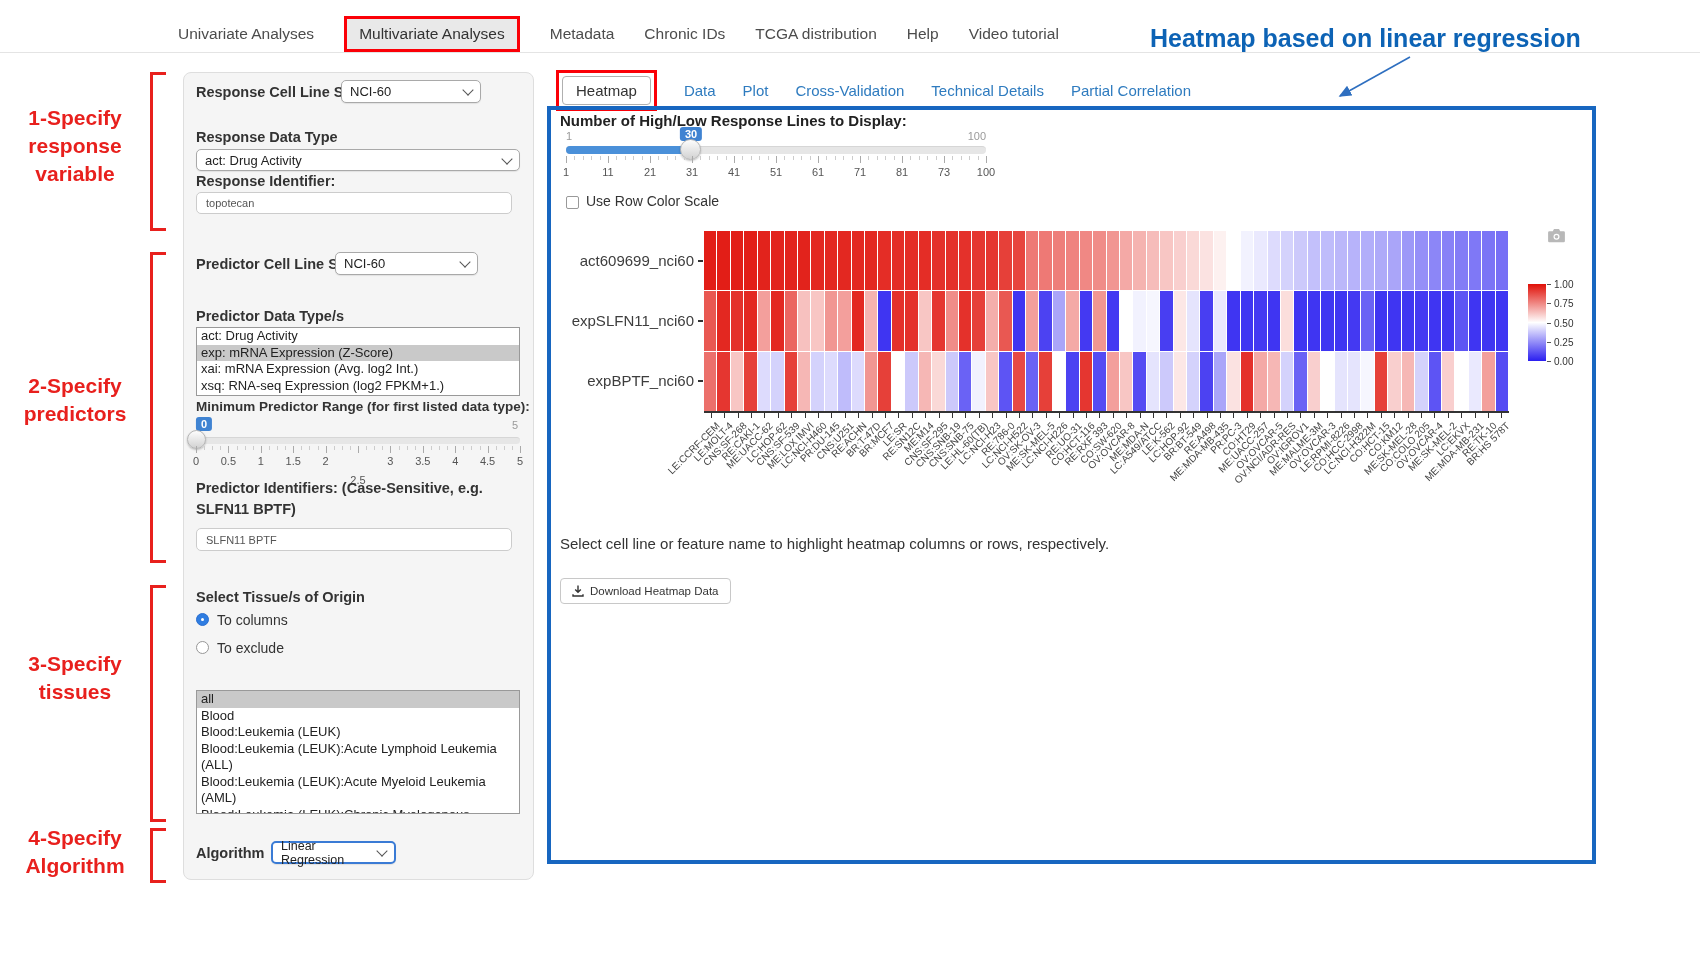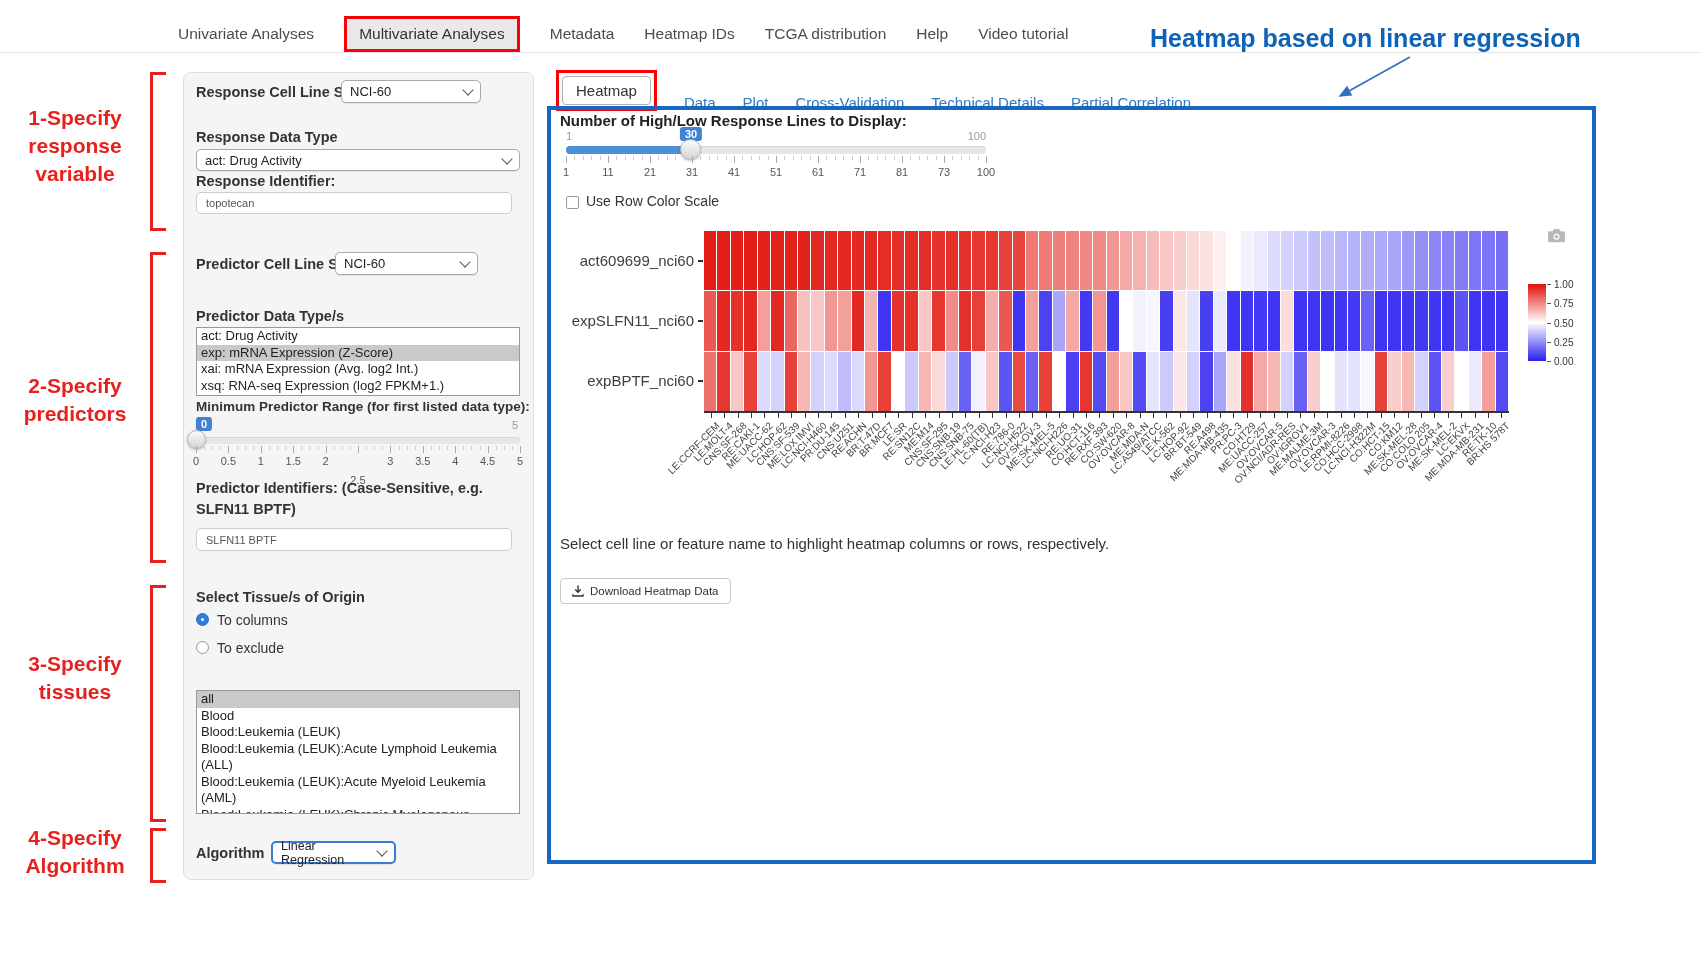--- a/index.html
+++ b/index.html
@@ -41,21 +41,21 @@
   .fill{position:absolute;background:#4a90d9;border-radius:4px 0 0 4px;}
   .handle{position:absolute;border-radius:50%;background:linear-gradient(#fdfdfd,#d2d2d2);
     border:1px solid #b5b5b5;box-shadow:0 1px 2px rgba(0,0,0,.25);box-sizing:border-box;cursor:pointer;}
   .badge{position:absolute;background:#3f83d2;color:#fff;font-size:11px;font-weight:bold;
     padding:1px 5px;border-radius:3px;transform:translateX(-50%);}
   .minmax{position:absolute;font-size:11px;color:#9a9a9a;}
   .tick{position:absolute;width:1px;background:#aaa;}
   .tick.minor{background:#ccc;}
   .ticklabel{position:absolute;font-size:11px;color:#555;transform:translateX(-50%);white-space:nowrap;}
   
-  #tabs-row{position:absolute;left:556px;top:70px;display:flex;align-items:flex-end;gap:27px;}
+  #tabs-row{position:absolute;left:556px;top:70px;display:flex;align-items:center;gap:27px;}
   .tab-link{font-size:15px;color:#2e7bbf;white-space:nowrap;cursor:pointer;}
   .tab-active-outline{border:3px solid #fb0007;padding:3px;}
   .tab-active{display:inline-block;border:1px solid #b0b0b0;border-radius:4px;background:#fff;
     padding:5px 13px;font-size:15px;color:#333;cursor:pointer;}
   #bluebox{position:absolute;left:547px;top:106px;width:1049px;height:758px;border:4px solid #1766c0;box-sizing:border-box;}
   #hm-heading{position:absolute;left:560px;top:112px;font-size:15px;font-weight:bold;color:#222;}
   #chk{position:absolute;left:566px;top:196px;width:13px;height:13px;border:1px solid #999;
     border-radius:2px;background:#fff;box-sizing:border-box;cursor:pointer;}
   #chk-label{position:absolute;left:586px;top:193px;font-size:14px;color:#333;}
   
@@ -77,21 +77,21 @@
     padding:6px 11px;border:1px solid #c8c8c8;border-radius:4px;background:#fff;
     font-size:11.5px;color:#333;cursor:pointer;}
 </style>
 </head>
 <body>
 
 <div id="nav-list">
     <div class="nav-item">Univariate Analyses</div>
     <div class="nav-item active">Multivariate Analyses</div>
     <div class="nav-item">Metadata</div>
-    <div class="nav-item">Heatmap IDs</div>
+    <div class="nav-item">Chronic IDs</div>
     <div class="nav-item">TCGA distribution</div>
     <div class="nav-item">Help</div>
     <div class="nav-item">Video tutorial</div>
   </div>
 <div id="nav-underline"></div>
 
 <div id="blue-note">Heatmap based on linear regression</div>
 <svg id="overlay-svg" width="1700" height="956">
   <defs>
     <marker id="ah" markerWidth="9" markerHeight="8" refX="7" refY="3.5" orient="auto">

